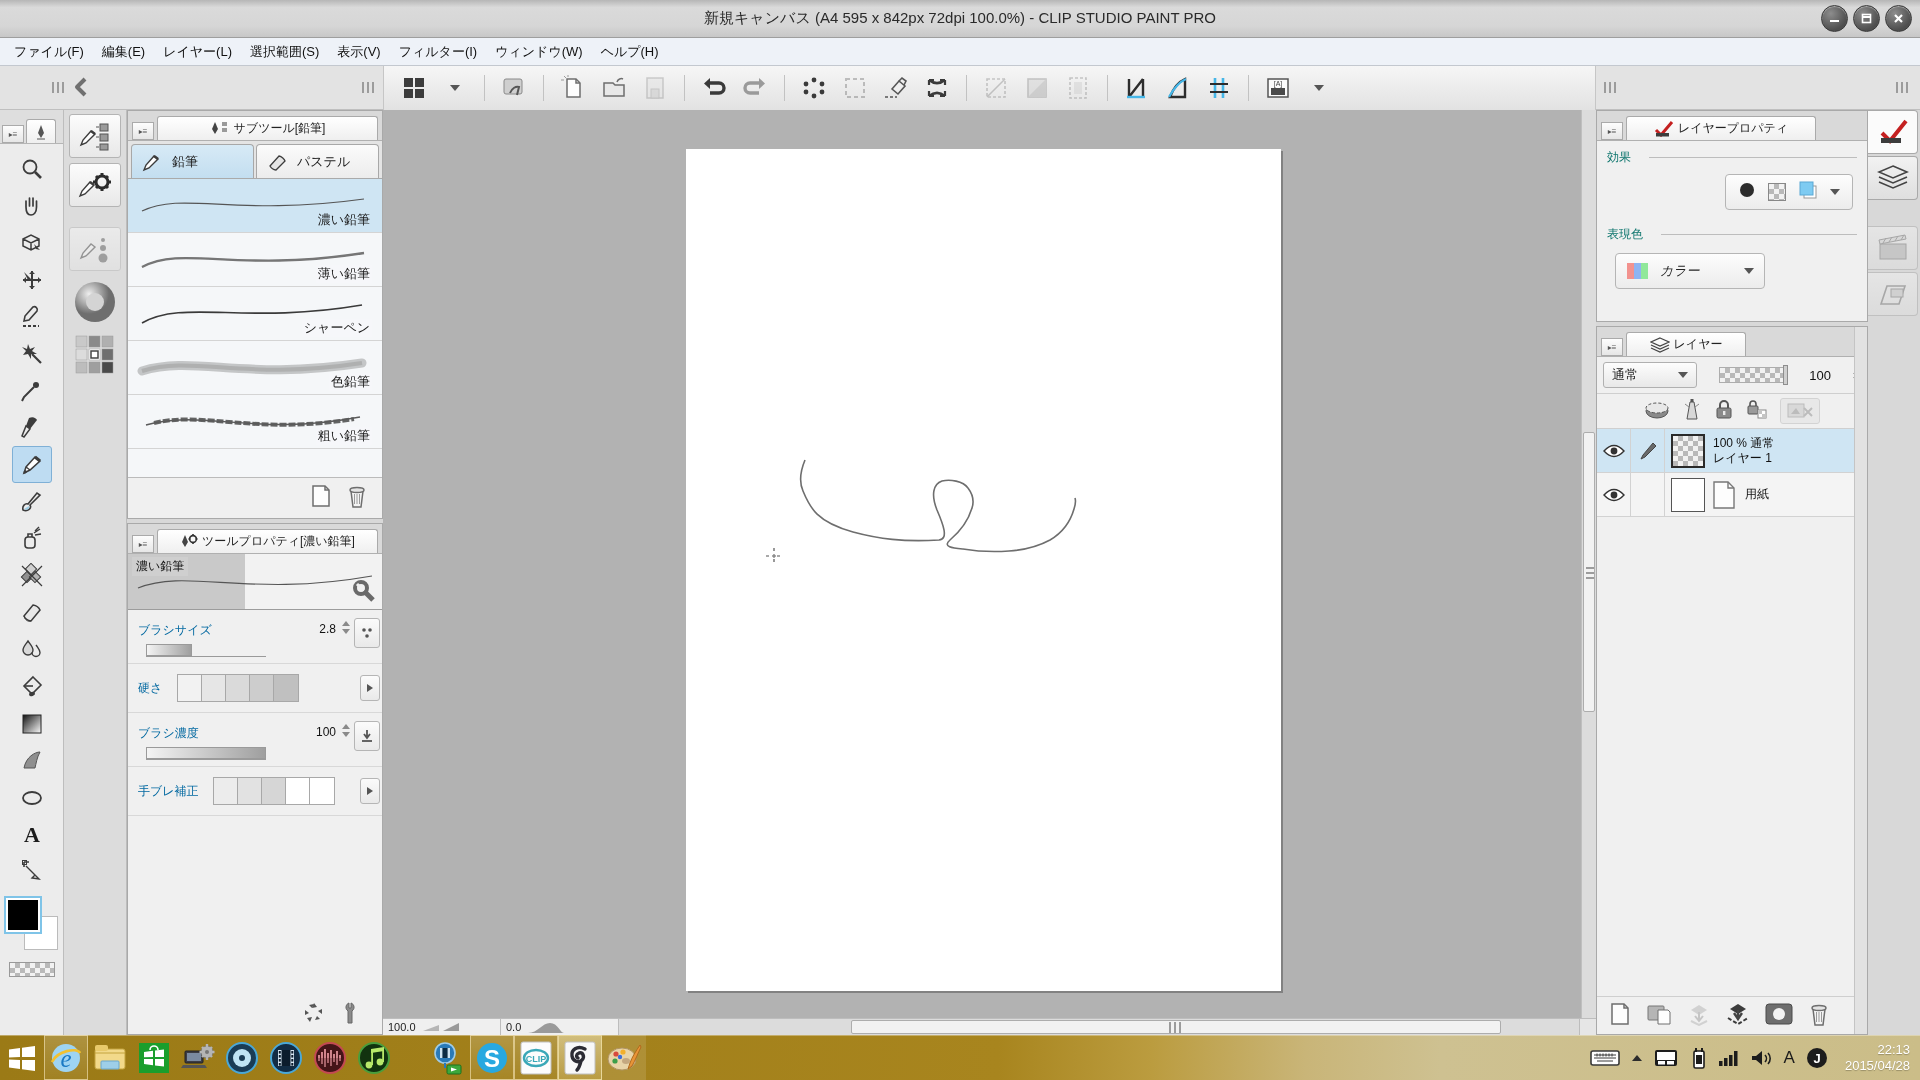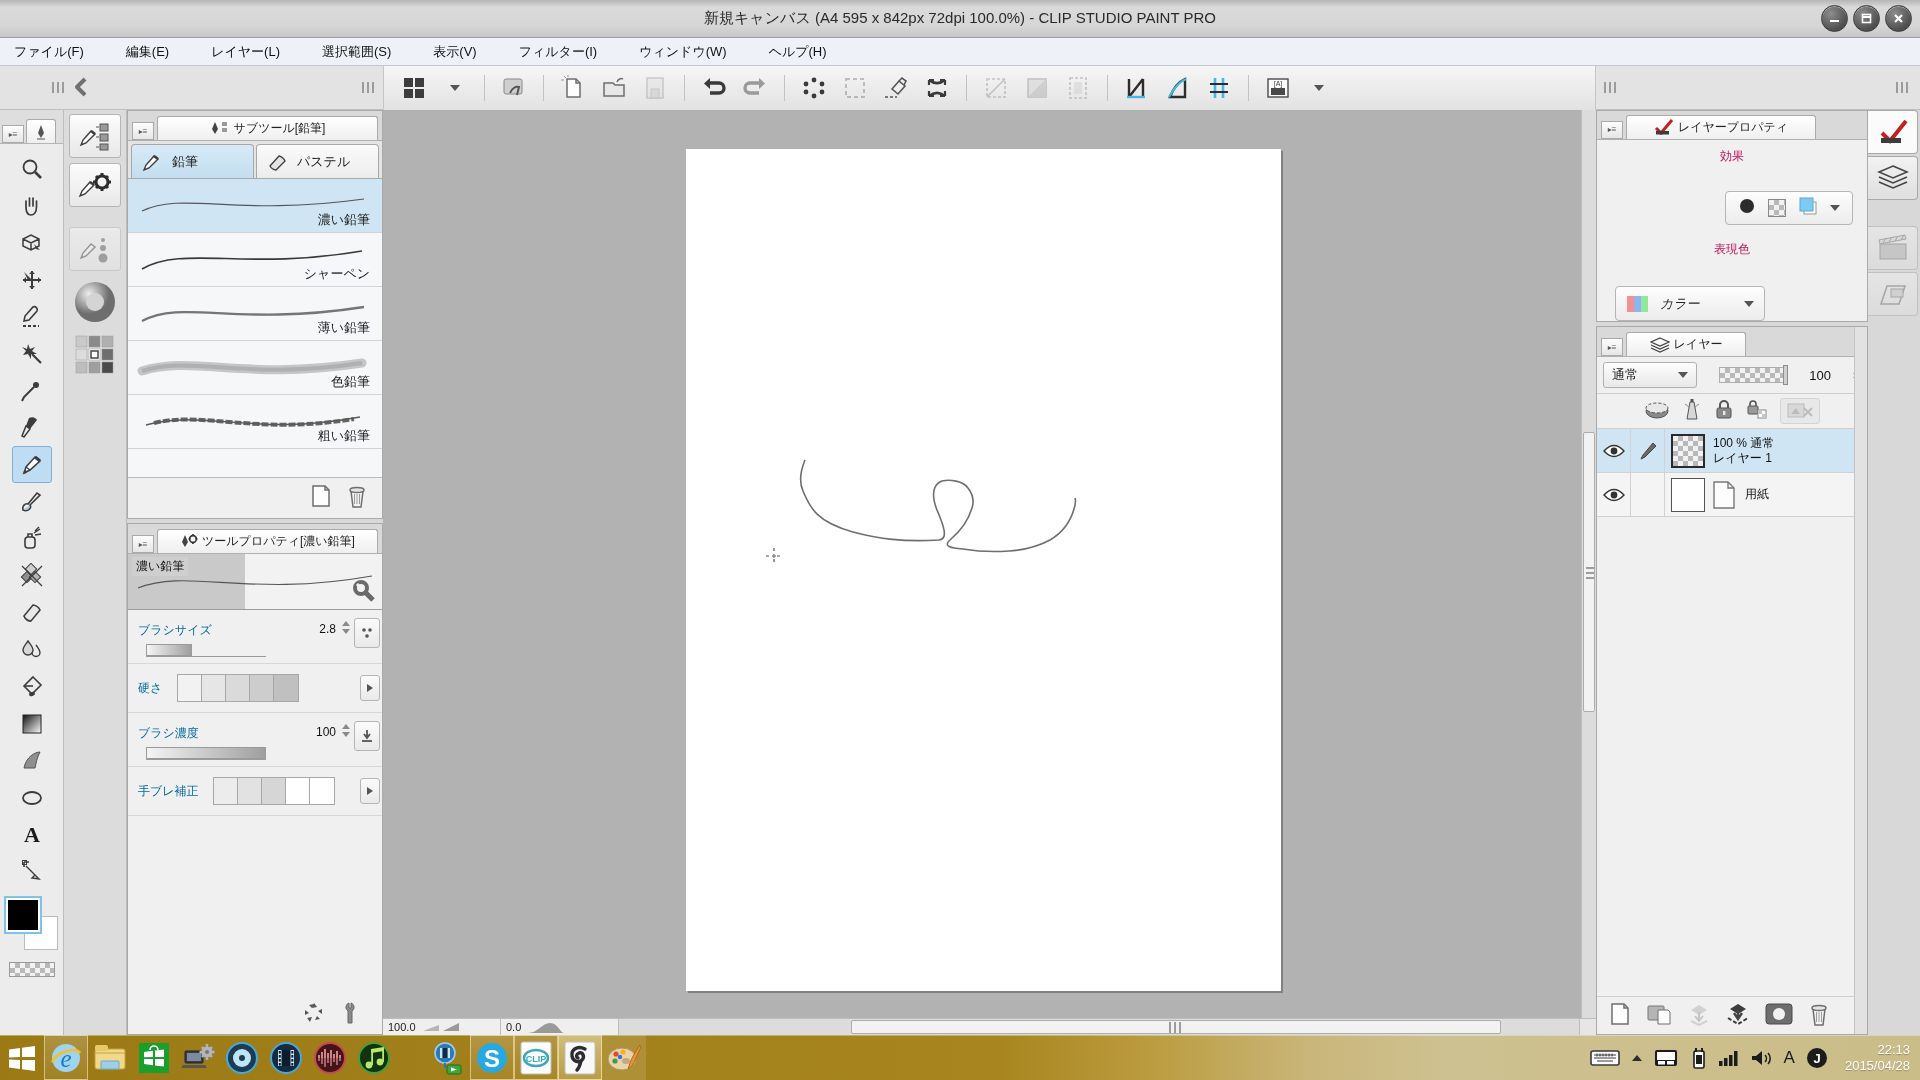--- a/index.html
+++ b/index.html
@@ -16,21 +16,21 @@
   #winbtns{position:absolute;right:8px;top:5px;display:flex;gap:5px;}
   .winbtn{width:27px;height:27px;border-radius:50%;
     background:radial-gradient(circle at 35% 30%,#8d8d8d,#4e4e4e 70%);
     border:1px solid #3a3a3a;display:flex;align-items:center;justify-content:center;
     color:#fff;font-size:13px;box-shadow:inset 0 1px 1px rgba(255,255,255,.4);}
   .winbtn svg{display:block}
 
   
   #menubar{position:absolute;left:0;top:38px;width:1920px;height:28px;
     background:#eef2f8;border-bottom:1px solid #c3c8cf;
-    display:flex;align-items:center;padding-left:14px;gap:42px;font-size:13px;color:#111;}
+    display:flex;align-items:center;padding-left:14px;gap:18px;font-size:13px;color:#111;}
 
   
   #toprow{position:absolute;left:0;top:66px;width:1920px;height:44px;background:#e3e3e3;border-bottom:1px solid #bfbfbf;}
   .grip{display:inline-block;width:15px;height:11px;
     background:repeating-linear-gradient(90deg,#9c9c9c 0 2px,transparent 2px 5px);}
   #toolbar{position:absolute;left:383px;top:0;width:1213px;height:44px;
     background:linear-gradient(#f6f6f6,#e2e2e2);border-left:1px solid #c6c6c6;border-right:1px solid #c6c6c6;
     display:flex;align-items:center;gap:9px;padding:0 14px;}
   .tbsep{width:1px;height:26px;background:#c2c2c2;margin:0 4px;}
   .tbtn{width:32px;height:32px;display:flex;align-items:center;justify-content:center;}
@@ -122,21 +122,21 @@
   #hscroll{flex:1;position:relative;background:#dcdcdc;}
   #hthumb{position:absolute;left:232px;width:650px;top:1px;height:14px;background:#f2f2f2;border:1px solid #adadad;border-radius:2px;
     display:flex;align-items:center;justify-content:center;}
   #corner{width:17px;background:#e6e6e6;border-left:1px solid #bdbdbd;}
   #crosshair{position:absolute;left:383px;top:438px;width:16px;height:16px;}
 
   
   #rightdocks{width:324px;height:925px;background:#d8d8d8;display:flex;}
   #rpanels{width:272px;display:flex;flex-direction:column;}
   #layerprop{height:212px;display:flex;flex-direction:column;}
-  .lsec{margin:8px 10px 0 10px;font-size:12px;color:#be185d;display:flex;align-items:center;gap:18px;flex-direction:column;}
+  .lsec{margin:8px 10px 0 10px;font-size:12px;color:#0f766e;display:flex;align-items:center;gap:18px;}
   .lsec .rule{flex:1;height:1px;background:#bdbdbd;}
   .fxgroup{margin:8px 10px 0 auto;margin-right:14px;width:128px;height:36px;border:1px solid #b5b5b5;border-radius:4px;
     background:linear-gradient(#fdfdfd,#ececec);display:flex;align-items:center;justify-content:space-evenly;}
   .exprbtn{margin:10px 0 0 18px;width:150px;height:36px;border:1px solid #b5b5b5;border-radius:4px;
     background:linear-gradient(#fdfdfd,#ececec);display:flex;align-items:center;gap:10px;padding:0 10px;font-size:13px;color:#222;font-style:italic;}
   #layerpanel{flex:1;display:flex;flex-direction:column;position:relative;}
   #layerctl{display:flex;align-items:center;gap:22px;padding:5px 6px;border-bottom:1px solid #cfcfcf;}
   #blendbtn{width:110px;height:26px;border:1px solid #b0b0b0;border-radius:3px;background:linear-gradient(#fdfdfd,#e8e8e8);
     display:flex;align-items:center;justify-content:space-between;padding:0 8px;font-size:13px;color:#222;}
   #opaslider{width:82px;height:16px;position:relative;border:1px solid #adadad;}
@@ -596,30 +596,30 @@
           </div>
           <div id="brushlist">
             <div class="brow sel">
               <svg width="238" height="40">
                   <path d="M8 28 C50 8 100 34 230 16" fill="none" stroke="#555" stroke-width="1.2"></path>
                 </svg>
               <span class="blabel">濃い鉛筆</span>
               </div>
             <div class="brow">
               <svg width="238" height="40">
-                  <path d="M8 32 C50 8 110 34 228 14" fill="none" stroke="#3a3a3a" stroke-width="1.6"></path>
-                </svg>
-              <span class="blabel">シャーペン</span>
+                  <path d="M8 30 C50 8 100 36 230 16" fill="none" stroke="#4a4a4a" stroke-width="2.4" opacity=".75"></path>
+                  <path d="M8 30 C50 8 100 36 230 16" fill="none" stroke="#777" stroke-width="1"></path>
+                </svg>
+              <span class="blabel">薄い鉛筆</span>
               </div>
             <div class="brow">
               <svg width="238" height="40">
-                  <path d="M8 30 C50 8 100 36 230 16" fill="none" stroke="#4a4a4a" stroke-width="2.4" opacity=".75"></path>
-                  <path d="M8 30 C50 8 100 36 230 16" fill="none" stroke="#777" stroke-width="1"></path>
-                </svg>
-              <span class="blabel">薄い鉛筆</span>
+                  <path d="M8 32 C50 8 110 34 228 14" fill="none" stroke="#3a3a3a" stroke-width="1.6"></path>
+                </svg>
+              <span class="blabel">シャーペン</span>
               </div>
             <div class="brow">
               <svg width="238" height="40">
                   <path d="M8 26 C60 10 110 36 228 18" fill="none" stroke="#8a8a8a" stroke-width="9" opacity=".45" stroke-linecap="round"></path>
                   <path d="M8 26 C60 10 110 36 228 18" fill="none" stroke="#9a9a9a" stroke-width="4" opacity=".5"></path>
                 </svg>
               <span class="blabel">色鉛筆</span>
               </div>
             <div class="brow">
               <svg width="238" height="40">

